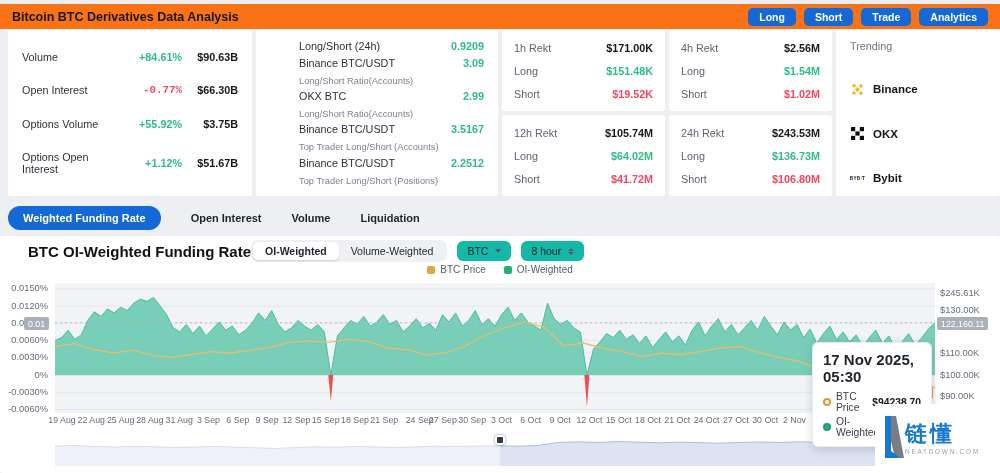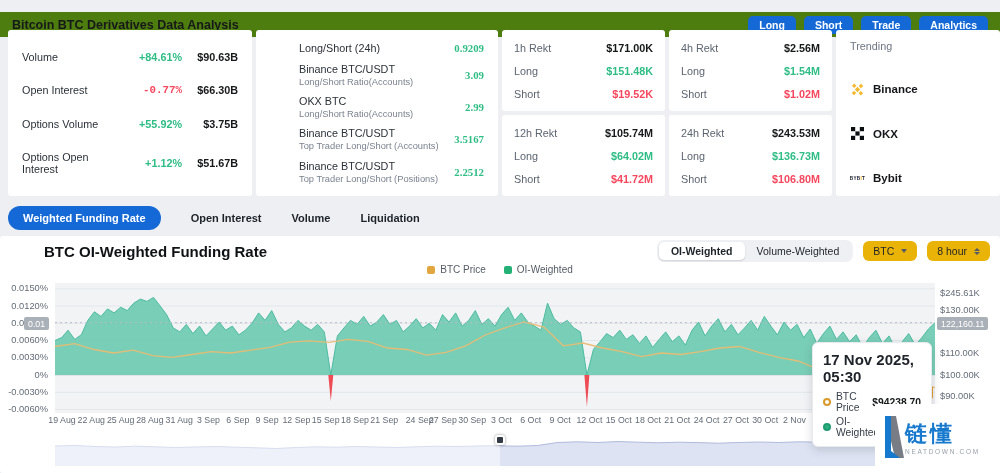--- a/index.html
+++ b/index.html
@@ -1,40 +1,40 @@
 <!DOCTYPE html>
 <html><head>
 <meta charset="utf-8">
 <style>
   html,body{margin:0;padding:0;background:#edeff2;font-family:"Liberation Sans",sans-serif;}
   .page{position:relative;width:1000px;height:473px;overflow:hidden;background:#edeff2;}
 
   
-  .topbar{position:absolute;left:0;top:12px;width:1000px;height:26px;background:#4d7c0f;border-bottom:1px solid #ececee;display:flex;align-items:center;justify-content:space-between;padding:0 12px;box-sizing:border-box;}
+  .topbar{position:absolute;left:0;top:4px;width:1000px;height:26px;background:#f97316;border-bottom:1px solid #ececee;display:flex;align-items:center;justify-content:space-between;padding:0 12px;box-sizing:border-box;}
   .topbar-title{font-size:12.5px;font-weight:700;color:#16181a;}
   .topbar-buttons{display:flex;gap:8px;}
   .tb-btn{background:#1569d6;color:#fff;font-size:10.5px;font-weight:700;border:none;border-radius:5px;padding:3px 11px;font-family:inherit;cursor:pointer;}
 
   .card{position:absolute;background:#fff;border-radius:3px;box-sizing:border-box;}
 
   
   .stats-card{left:8px;top:30px;width:244px;height:166px;padding:10px 14px;display:flex;flex-direction:column;justify-content:space-around;}
   .stat-row{display:flex;align-items:center;font-size:10.8px;}
   .stat-label{flex:1;color:#2b3139;}
   .stat-change{width:56px;text-align:right;font-weight:600;}
   .up{color:#2ebd85;} .down{color:#f5475d;font-family:Liberation Mono, monospace;}
   .stat-value{width:56px;text-align:right;color:#16181a;font-weight:700;}
 
   
   .ls-card{left:256px;top:30px;width:242px;height:166px;padding:8px 14px;display:flex;flex-direction:column;justify-content:space-around;}
-  .ls-row{display:flex;align-items:center;padding-left:29px;}
+  .ls-row{display:flex;align-items:flex-start;padding-left:29px;}
   .ls-titles{flex:1;}
   .ls-title{font-size:10.8px;color:#2b3139;}
-  .ls-sub{font-size:9.3px;color:#7a828f;margin-top:2px;}
-  .ls-value{color:#2ebd85;font-size:10.8px;font-weight:600;font-family:Liberation Serif, serif;}
+  .ls-sub{font-size:9.3px;color:#7a828f;margin-top:7px;}
+  .ls-value{color:#2ebd85;font-size:10.8px;font-weight:600;}
 
   
   .rekt-grid{position:absolute;left:502px;top:30px;width:330px;height:166px;display:grid;grid-template-columns:1fr 1fr;grid-template-rows:1fr 1fr;gap:4px;}
   .rekt-card{background:#fff;border-radius:3px;padding:6px 12px;display:flex;flex-direction:column;justify-content:space-around;box-sizing:border-box;}
   .rekt-row{display:flex;justify-content:space-between;align-items:center;font-size:10.8px;}
   .rekt-period,.rekt-side{color:#5c6470;}
   .rekt-total{font-weight:700;color:#16181a;}
   .rekt-long{color:#2ebd85;font-weight:600;}
   .rekt-short{color:#f5475d;font-weight:600;}
 
@@ -45,27 +45,27 @@
   .tico{width:15px;height:15px;display:flex;align-items:center;justify-content:center;}
   .bybit-txt{font-size:4.6px;font-weight:900;color:#15192a;letter-spacing:.3px;}
 
   
   .tabs{position:absolute;left:8px;top:204px;height:27px;display:flex;align-items:center;gap:30px;}
   .tab{font-size:11px;font-weight:700;color:#1e2329;cursor:pointer;}
   .tab.active{background:#1569d6;color:#fff;border-radius:14px;padding:6px 15px;}
 
   
   .chart-card{left:0;top:236px;width:1000px;height:237px;background:#fff;border-radius:3px;}
-  .chart-head{position:absolute;left:28px;right:10px;top:4px;display:flex;justify-content:space-between;align-items:center;z-index:3;margin-left:16px;}
+  .chart-head{position:absolute;left:28px;right:10px;top:4px;display:flex;align-items:center;z-index:3;}
   .chart-title{font-size:15px;font-weight:800;color:#0f1214;}
   .controls{display:flex;gap:10px;align-items:center;}
   .seg{background:#eef0f3;border-radius:7px;padding:2px;display:flex;}
   .seg-opt{font-size:10.5px;color:#1e2329;padding:3px 12px;border-radius:5px;cursor:pointer;white-space:nowrap;}
   .seg-opt.active{background:#fff;box-shadow:0 1px 2px rgba(0,0,0,.14);font-weight:600;}
-  .select{background:#eab308;border-radius:6px;font-size:10.5px;color:#1e2329;padding:4px 10px;display:flex;align-items:center;gap:7px;cursor:pointer;}
+  .select{background:#14b8a6;border-radius:6px;font-size:10.5px;color:#1e2329;padding:4px 10px;display:flex;align-items:center;gap:7px;cursor:pointer;}
   .caret{width:0;height:0;border-left:3.5px solid transparent;border-right:3.5px solid transparent;border-top:4px solid #555b64;}
   .updown{display:flex;flex-direction:column;gap:1px;}
   .updown i{display:block;width:0;height:0;border-left:3px solid transparent;border-right:3px solid transparent;}
   .updown .u{border-bottom:3.5px solid #555b64;}
   .updown .d{border-top:3.5px solid #555b64;}
 
   .legend{position:absolute;left:0;width:1000px;top:28px;display:flex;justify-content:center;gap:18px;font-size:10px;color:#555c66;z-index:3;}
   .legend-item{display:flex;align-items:center;gap:5px;}
   .legend-swatch{width:8px;height:8px;border-radius:2px;}
 

